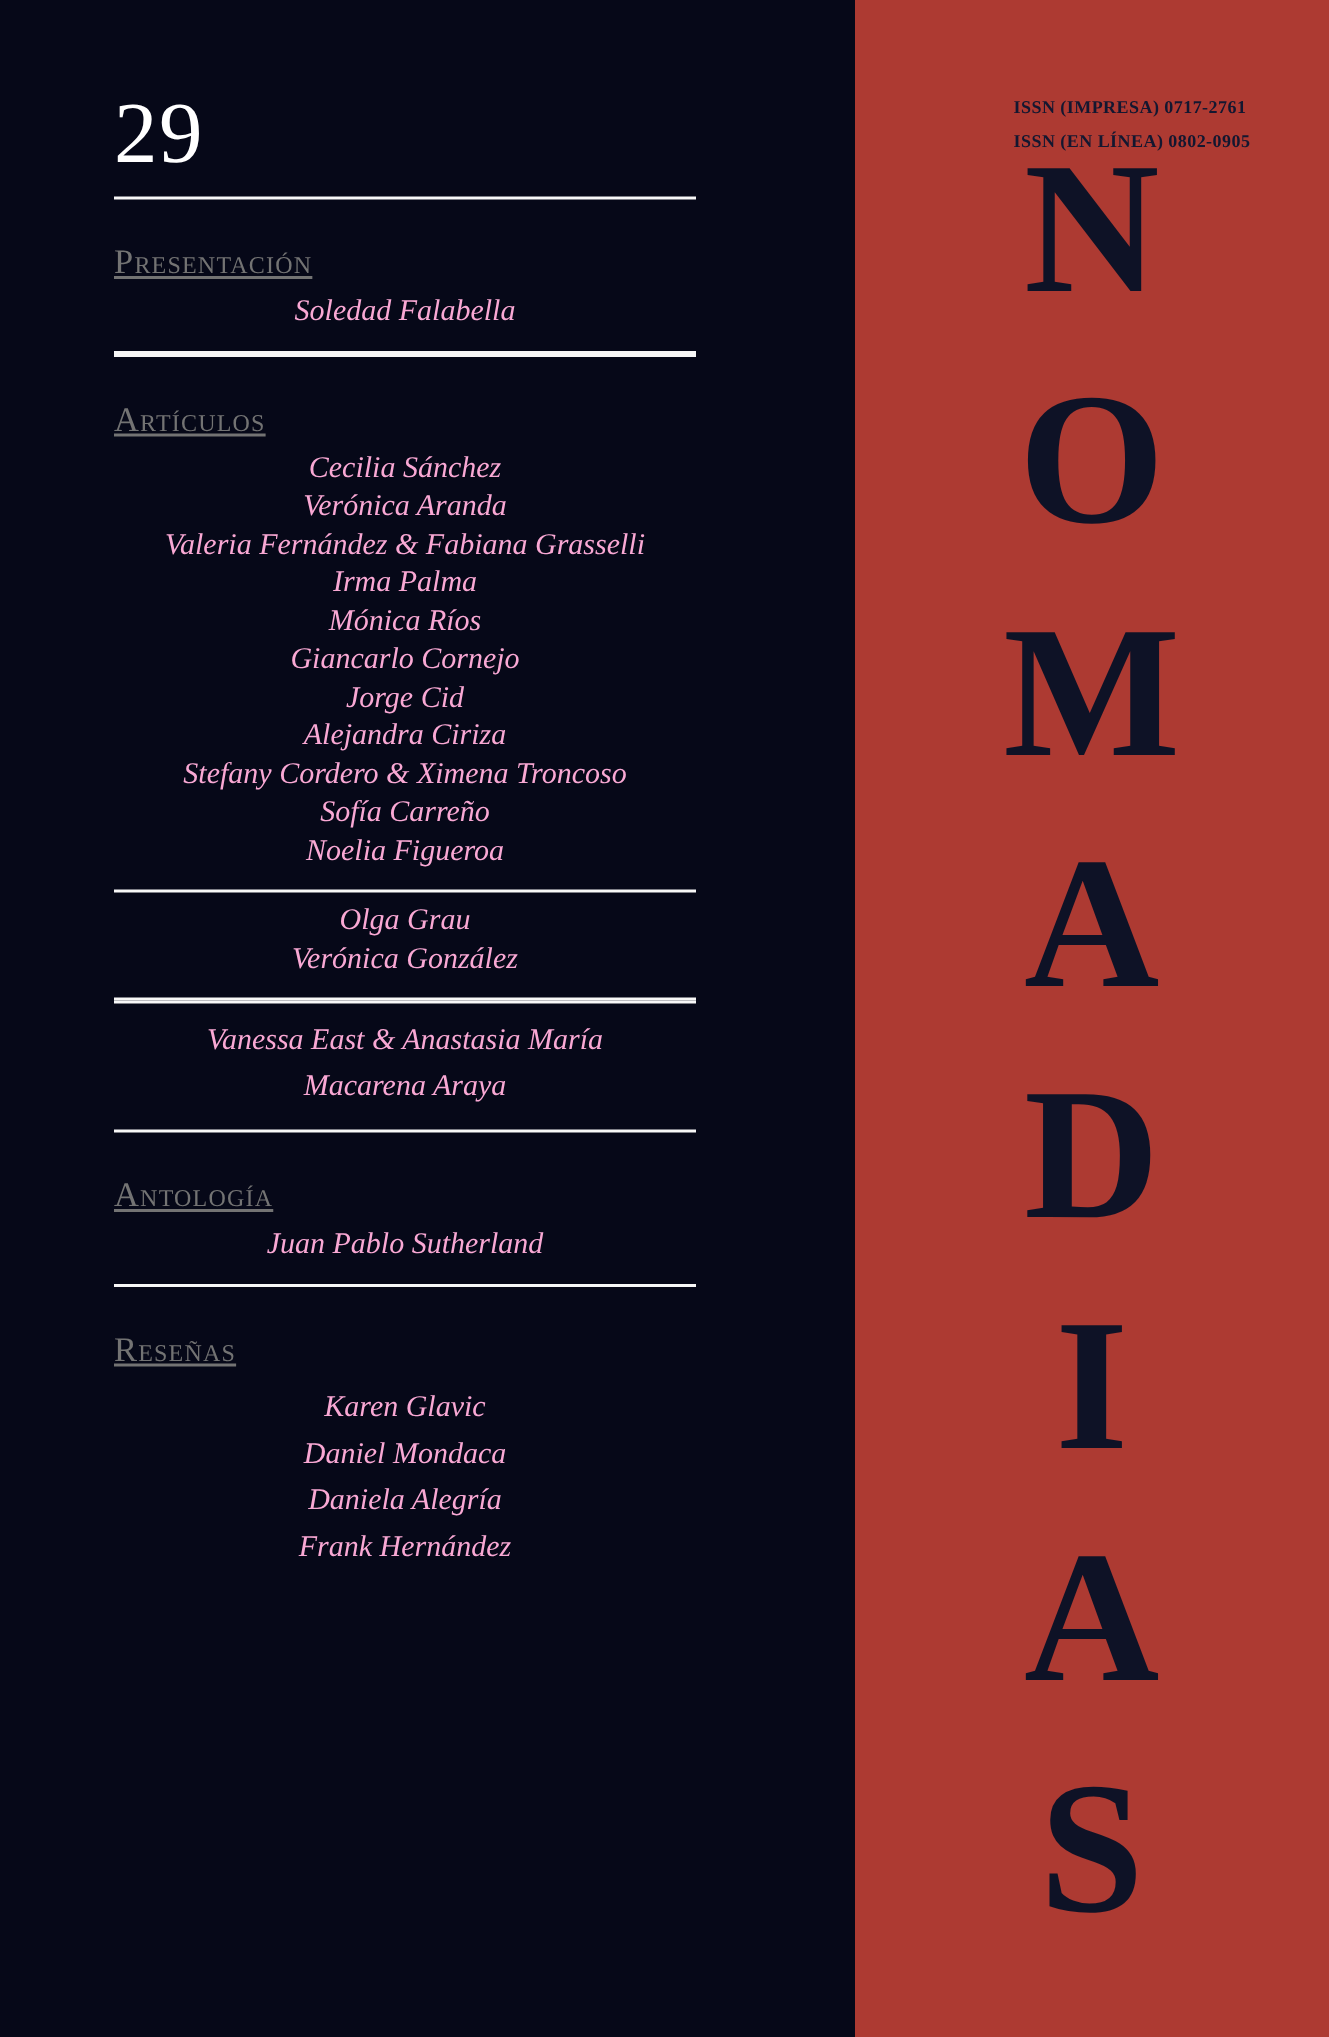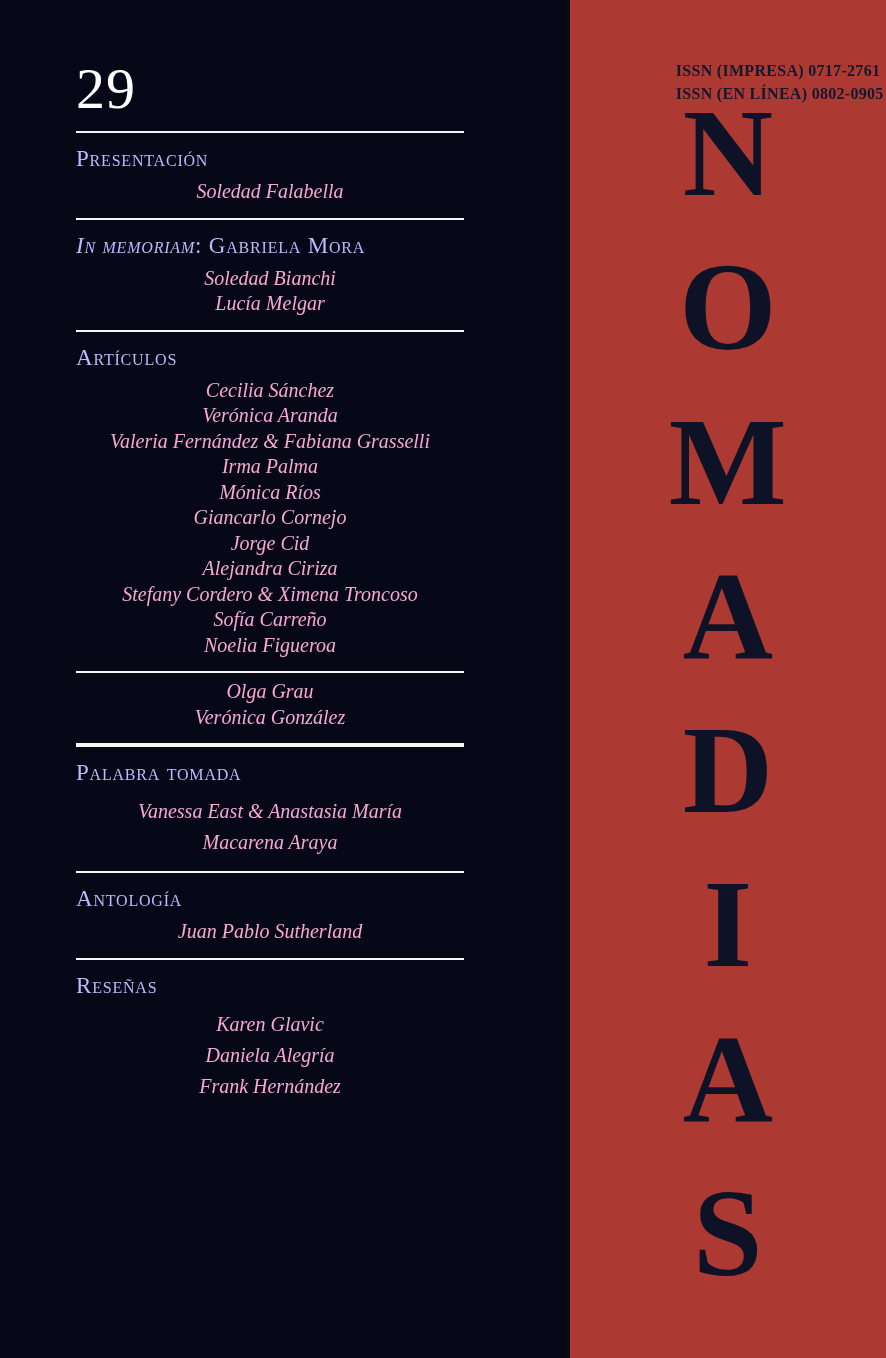--- a/index.html
+++ b/index.html
@@ -32,27 +32,28 @@
     font-weight: normal;
     margin-bottom: 13px;
     letter-spacing: 1px;
   }
   .rule {
     height: 2px;
     background: #f7f7f7;
     width: 100%;
   }
   .sec-header {
-    margin-top: 12px;
+    margin-top: 28px;
     font-size: 23px;
     line-height: 28px;
     font-weight: normal;
     font-variant: small-caps;
     letter-spacing: 0.8px;
-    color: #c4b5fd;
+    color: #737373;
+    text-decoration: underline;
   }
   .sec-header .it { font-style: italic; }
   .names {
     margin-top: 6px;
     margin-bottom: 13px;
     text-align: center;
     font-style: italic;
     font-size: 20px;
     line-height: 25.5px;
     color: #f9a8d4;
@@ -63,21 +64,21 @@
   .right-panel {
     width: 352px;
     height: 100%;
     background: #ad3a32;
     position: relative;
   }
   .issn-block {
     position: absolute;
     top: 60px;
     left: 106px;
-    font-size: 16px;
+    font-size: 12px;
     line-height: 22.5px;
     font-weight: bold;
     color: #131730;
     letter-spacing: 0.3px;
     white-space: nowrap;
   }
   .letters {
     position: absolute;
     top: 76px;
     left: 0;
@@ -105,27 +106,20 @@
 
       <div class="rule"></div>
       <section>
         <h2 class="sec-header">Presentación</h2>
         <div class="names">
           <div>Soledad Falabella</div>
         </div>
       </section>
 
       <div class="rule"></div>
-      <section>
-        <h2 class="sec-header"><span class="it">In memoriam</span><span>: Gabriela Mora</span></h2>
-        <div class="names">
-          <div>Soledad Bianchi</div>
-          <div>Lucía Melgar</div>
-        </div>
-      </section>
 
       <div class="rule"></div>
       <section>
         <h2 class="sec-header">Artículos</h2>
         <div class="names">
           <div>Cecilia Sánchez</div>
           <div>Verónica Aranda</div>
           <div>Valeria Fernández &amp; Fabiana Grasselli</div>
           <div>Irma Palma</div>
           <div>Mónica Ríos</div>
@@ -143,40 +137,40 @@
         <div class="names">
           <div>Olga Grau</div>
           <div>Verónica González</div>
         </div>
       </section>
 
       <div class="rule"></div>
 
       <div class="rule"></div>
       <section>
-        <h2 class="sec-header">Palabra tomada</h2>
         <div class="names wide">
           <div>Vanessa East &amp; Anastasia María</div>
           <div>Macarena Araya</div>
         </div>
       </section>
 
       <div class="rule"></div>
       <section>
         <h2 class="sec-header">Antología</h2>
         <div class="names">
           <div>Juan Pablo Sutherland</div>
         </div>
       </section>
 
       <div class="rule"></div>
       <section>
         <h2 class="sec-header">Reseñas</h2>
         <div class="names wide">
           <div>Karen Glavic</div>
+          <div>Daniel Mondaca</div>
           <div>Daniela Alegría</div>
           <div>Frank Hernández</div>
         </div>
       </section>
 
     </div>
   </div>
 
   <div class="right-panel">
     <div class="issn-block">

